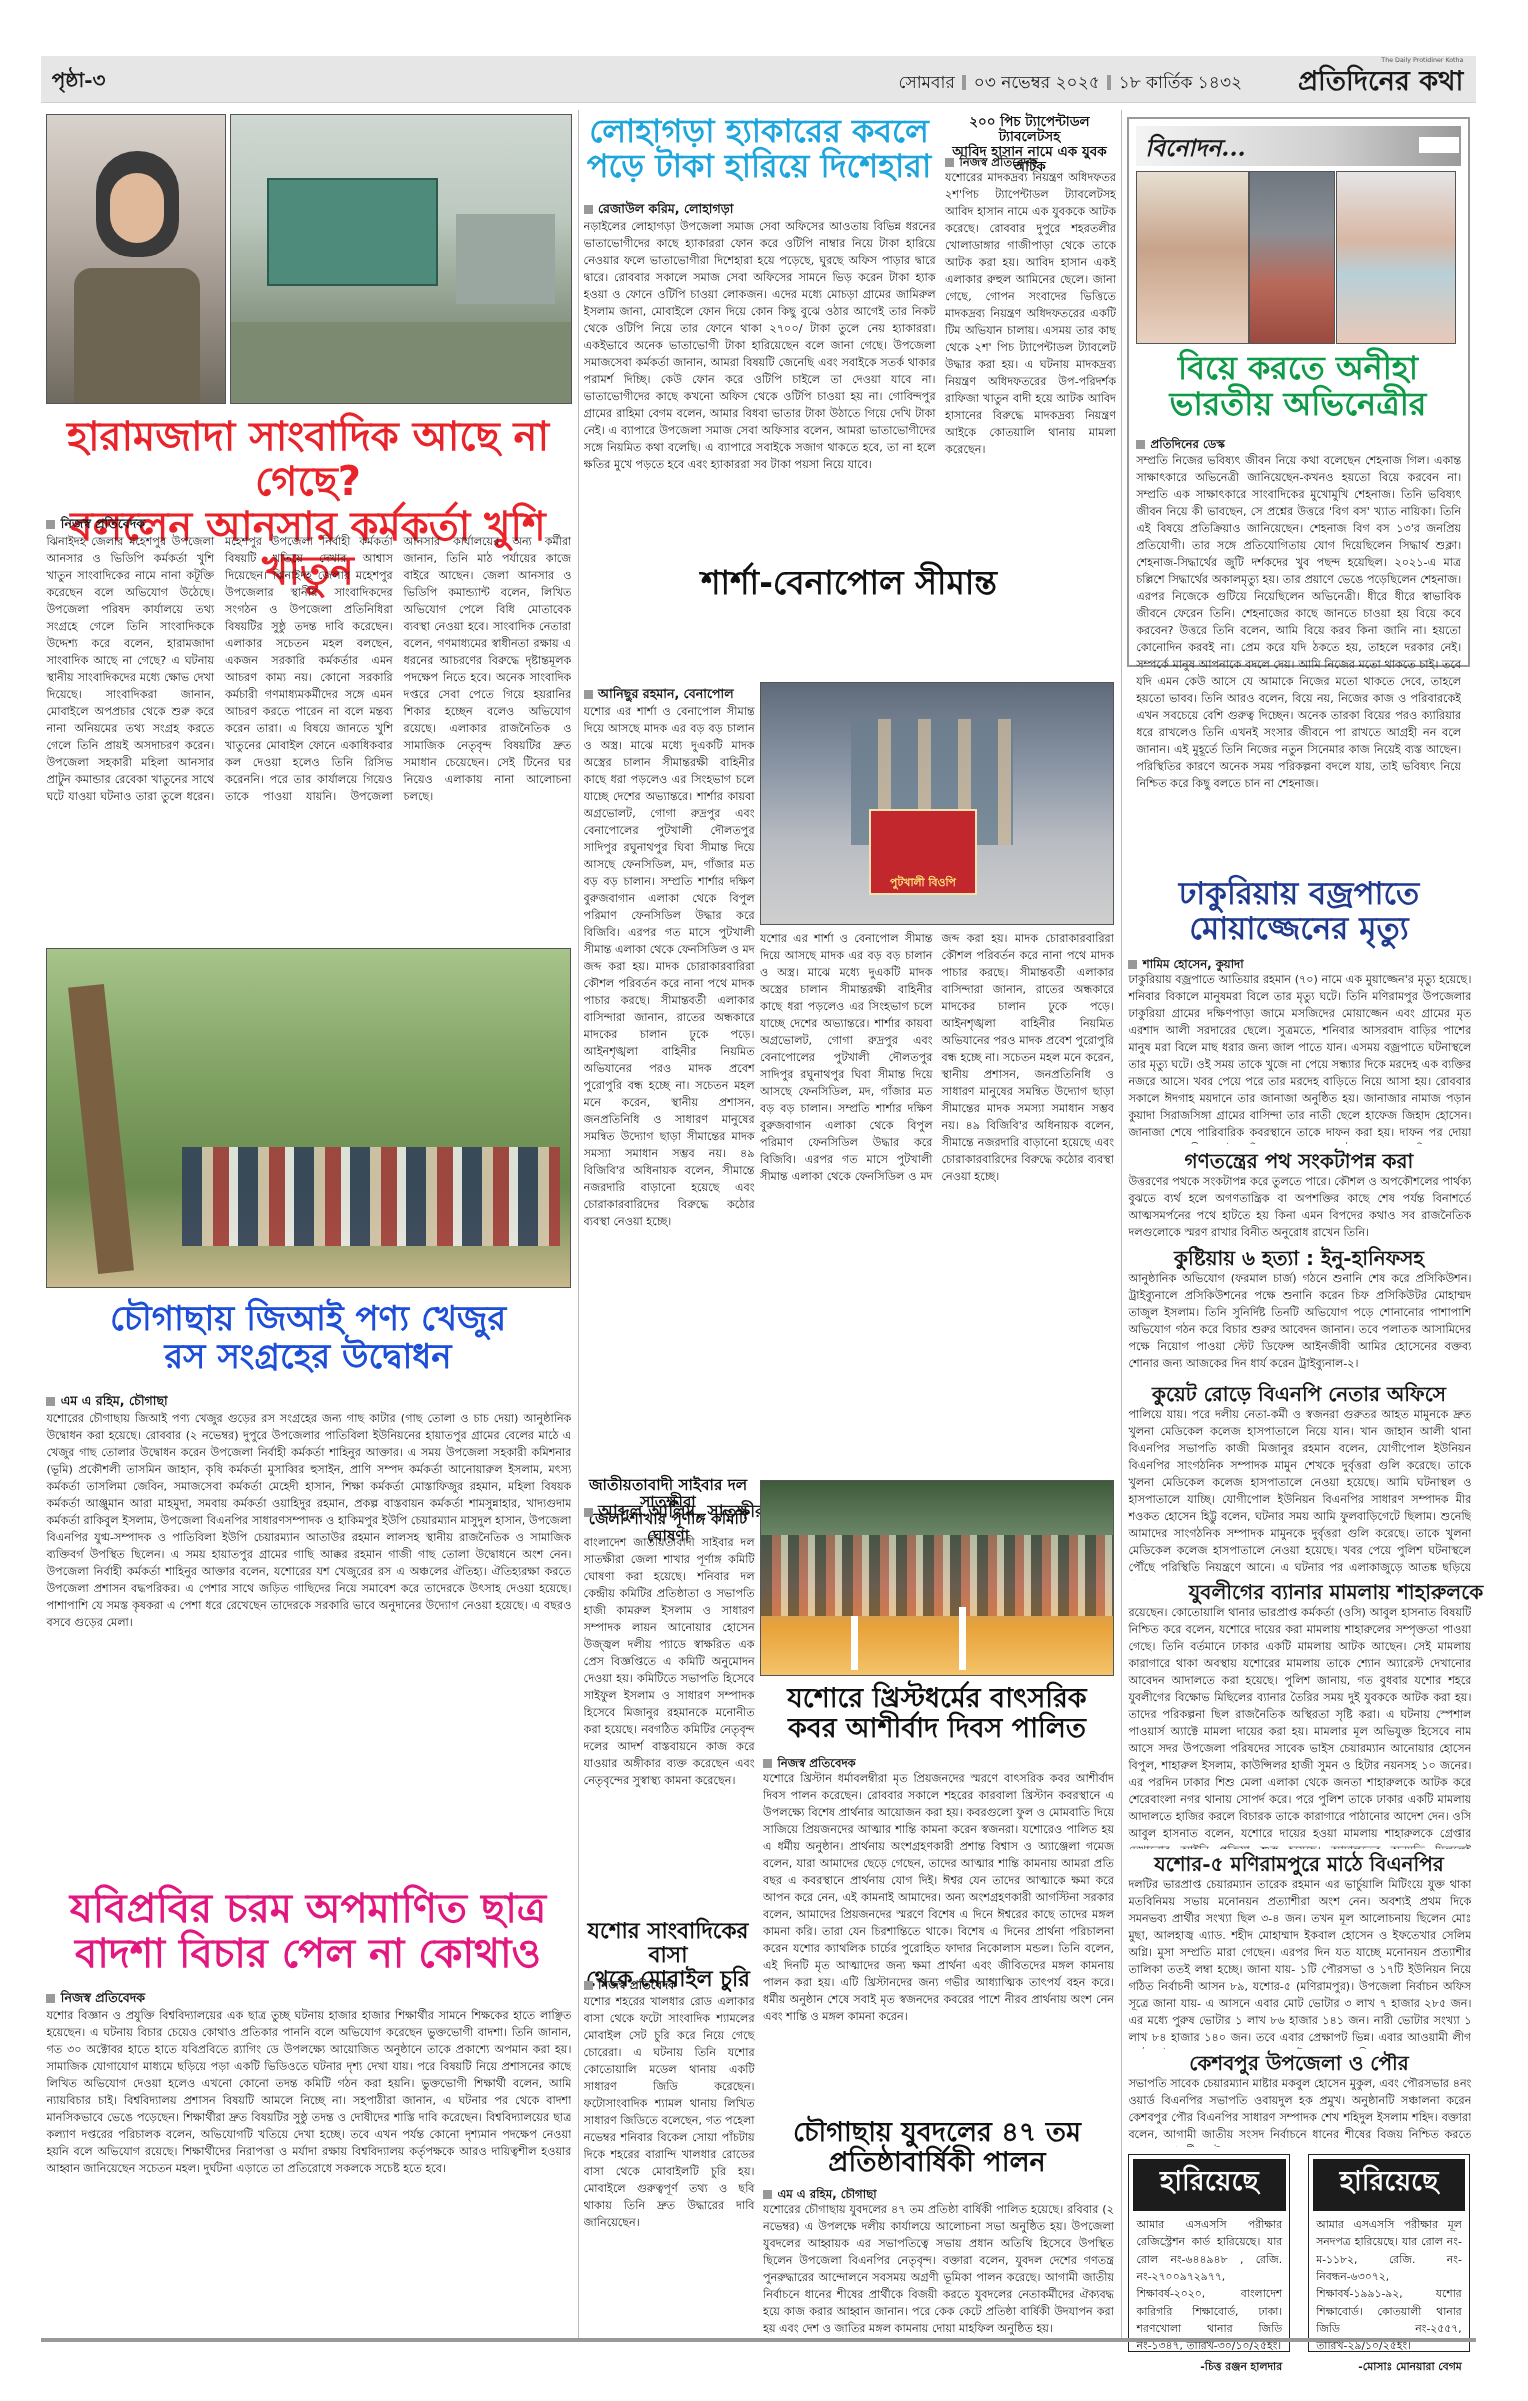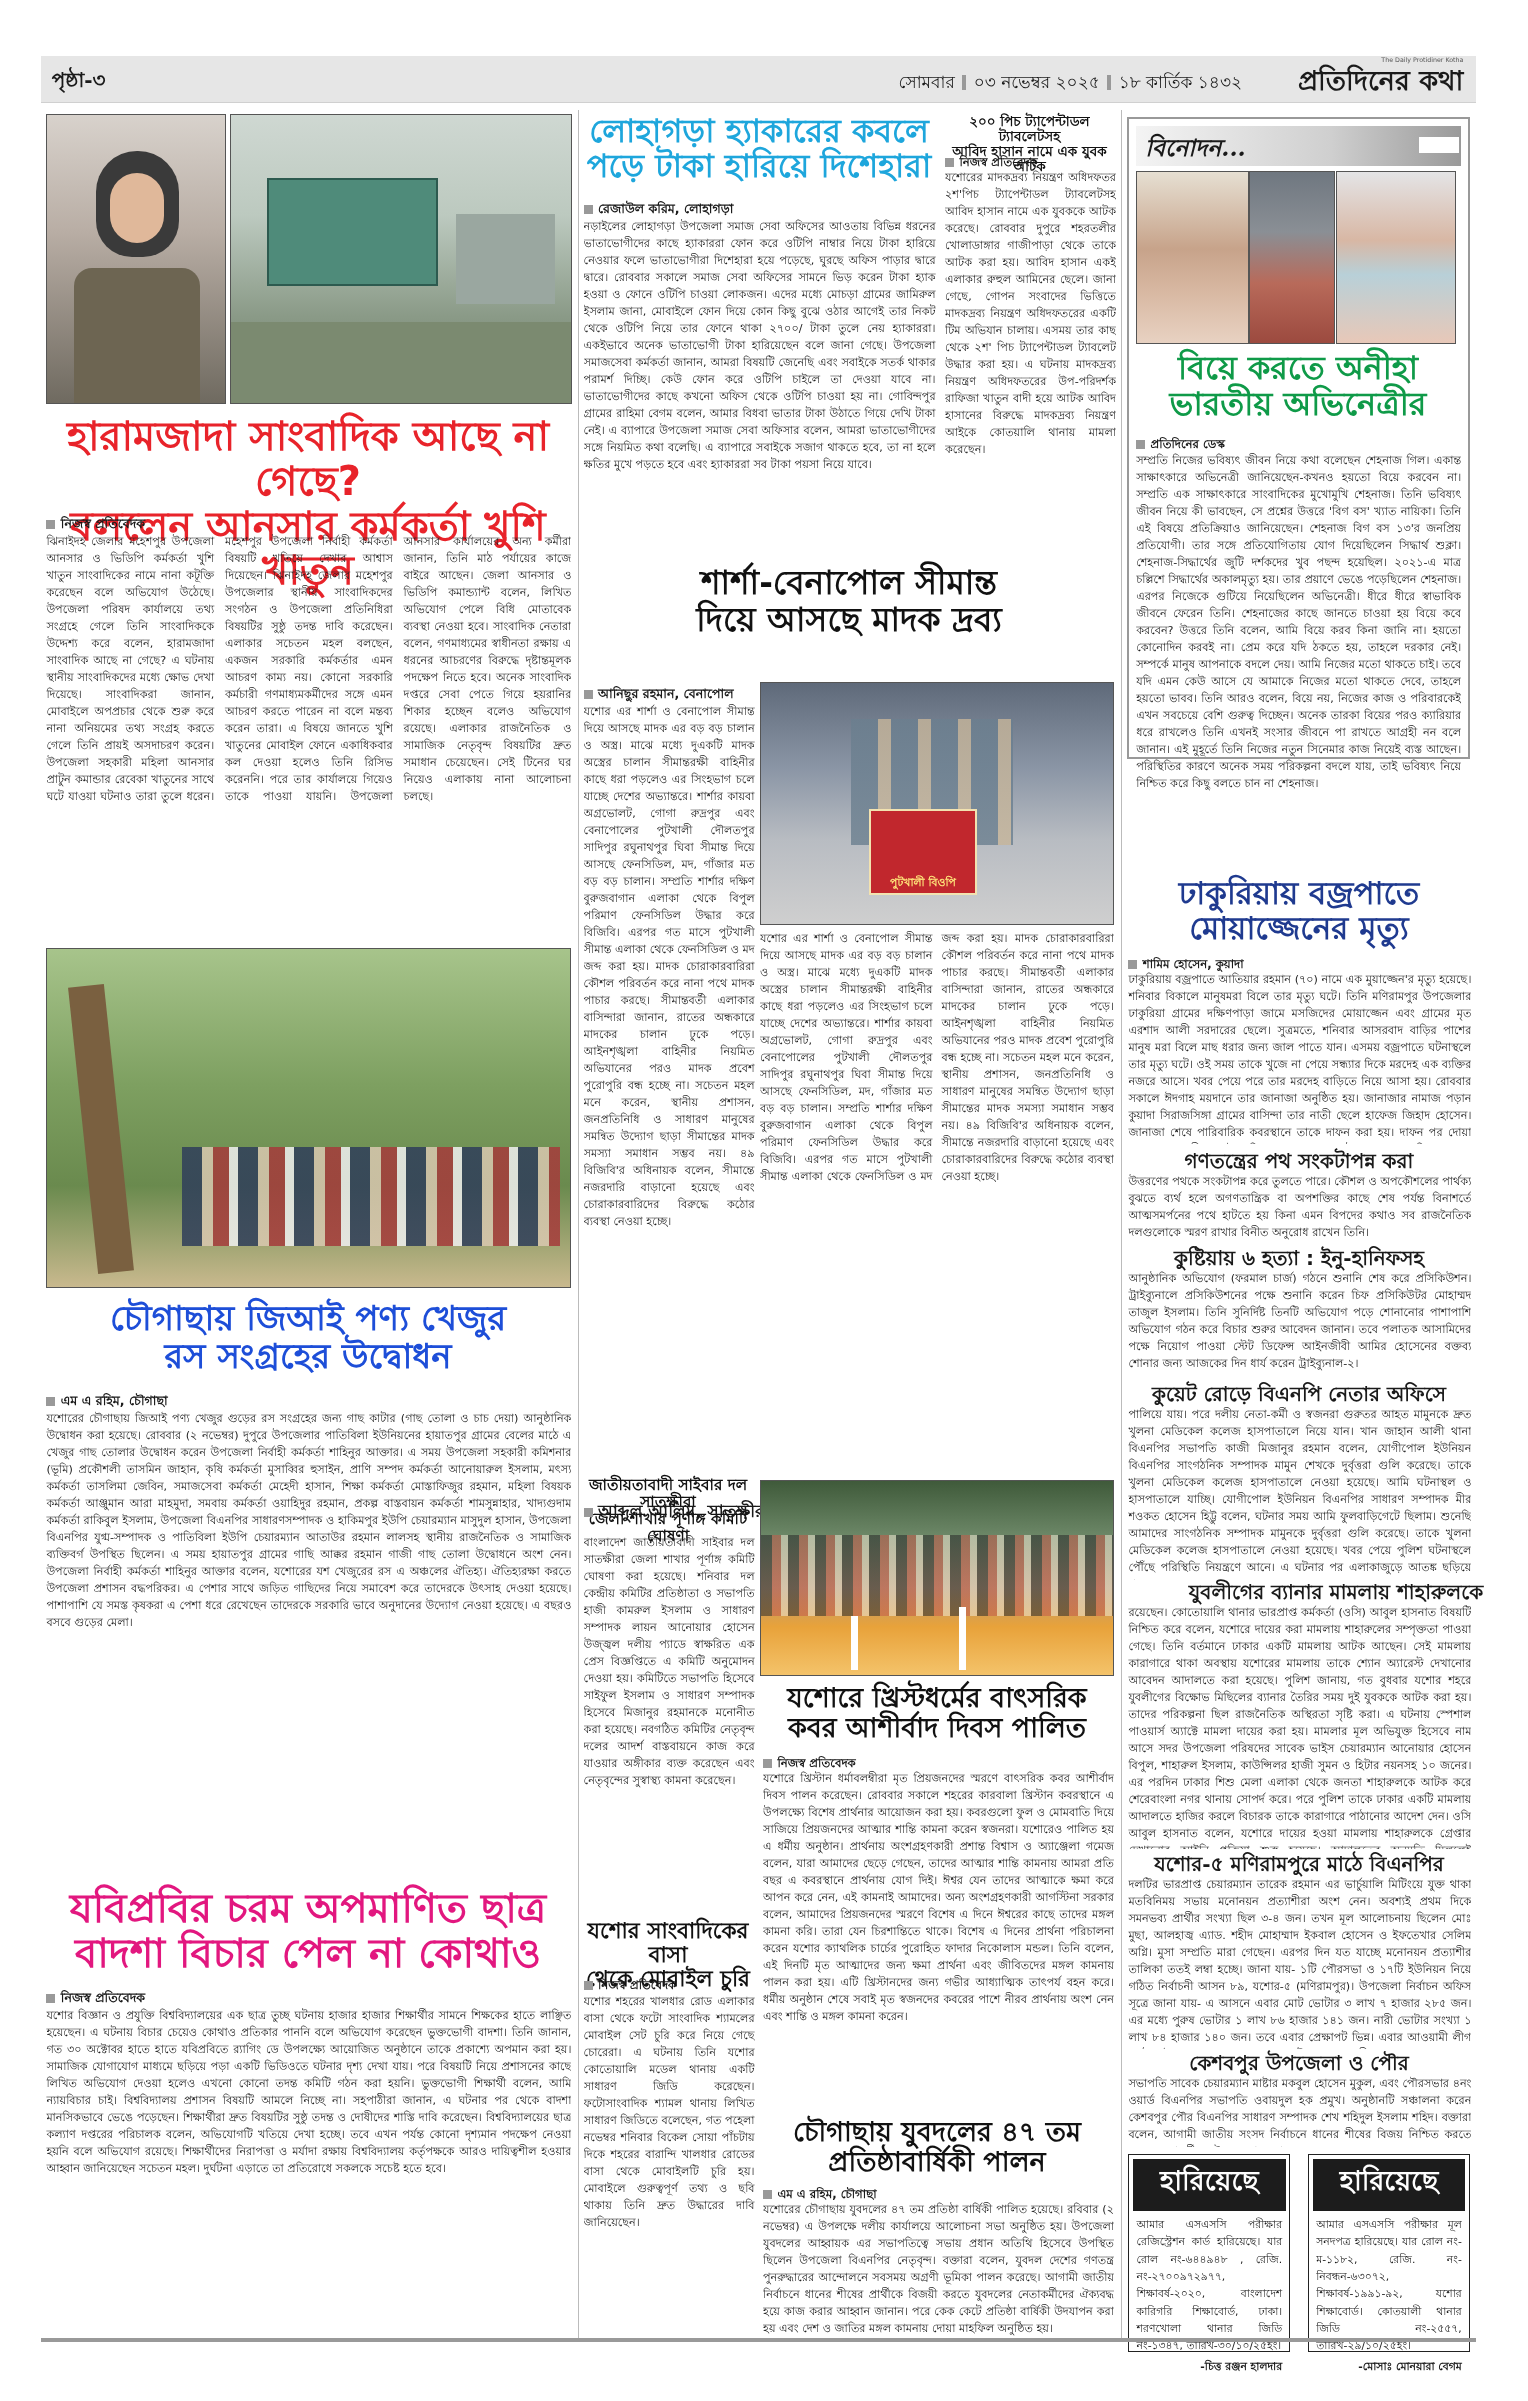--- a/index.html
+++ b/index.html
@@ -21,21 +21,21 @@
   .hl { position: absolute; font-weight: bold; text-align: center; line-height: 1.12; }
   .byline { position: absolute; font-size: 12.6px; font-weight: bold; }
   .byline::before { content: ""; display: inline-block; width: 9px; height: 9px; background: #999; margin-right: 5.4px; vertical-align: middle; }
   .body { position: absolute; font-size: 11.2px; line-height: 1.52; text-align: justify; overflow: hidden; color: #222; }
   .subhl { position: absolute; font-weight: bold; font-size: 20px; text-align: center; }
   .ad { position: absolute; border: 1.8px solid #222; background: #fff; padding: 3.6px; }
   .ad-head { background: #1c1c1c; color: #fff; text-align: center; font-size: 27px; font-weight: bold; padding: 1.8px 0 5.4px 0; }
   .ad-text { font-size: 12px; line-height: 1.6; text-align: justify; padding: 5.4px 3.6px 0 3.6px; }
   .ad-sign { font-size: 12.6px; font-weight: bold; text-align: right; padding: 3.6px 3.6px 1.8px 3.6px; }
   .footer-rule { position: absolute; left: 0; top: 2282px; width: 1435px; height: 3.6px; background: #999; }
-  .ent-box { position: absolute; left: 1086px; top: 61px; width: 343px; height: 642px; border: 2.7px solid #999; }
+  .ent-box { position: absolute; left: 1086px; top: 61px; width: 343px; height: 550px; border: 2.7px solid #999; }
   .ent-head { position: absolute; left: 7.2px; top: 7.2px; width: 325px; height: 40px; background: linear-gradient(90deg,#f4f4f4 0%,#cfcfcf 60%,#9a9a9a 100%); }
   .ent-head span { position: absolute; left: 9px; top: 3.6px; font-size: 23.4px; font-style: italic; font-weight: bold; font-family: "DejaVu Serif", serif; }
   .ent-head .tag { position: absolute; right: 1.8px; top: 10.8px; width: 40px; height: 16px; background: #fff; }
 </style>
 </head>
 <body>
 
 <div class="page">
 
   <div class="masthead">
@@ -100,21 +100,20 @@
 
     <div class="hl" style="left:363px;top:3.6px;width:173px;font-size:13.5px;color:#111;">
       <div>২০০ পিচ ট্যাপেন্টাডল ট্যাবলেটসহ</div>
       <div>আবিদ হাসান নামে এক যুবক আটক</div>
     </div>
     <div class="byline" style="left:365px;top:43px;font-size:11.7px;">নিজস্ব প্রতিবেদক</div>
     <div class="body" style="left:365px;top:59px;width:171px;height:383px;">যশোরের মাদকদ্রব্য নিয়ন্ত্রণ অধিদফতর ২শ'পিচ ট্যাপেন্টাডল ট্যাবলেটসহ আবিদ হাসান নামে এক যুবককে আটক করেছে। রোববার দুপুরে শহরতলীর খোলাডাঙ্গার গাজীপাড়া থেকে তাকে আটক করা হয়। আবিদ হাসান একই এলাকার রুহুল আমিনের ছেলে। জানা গেছে, গোপন সংবাদের ভিত্তিতে মাদকদ্রব্য নিয়ন্ত্রণ অধিদফতরের একটি টিম অভিযান চালায়। এসময় তার কাছ থেকে ২শ' পিচ ট্যাপেন্টাডল ট্যাবলেট উদ্ধার করা হয়। এ ঘটনায় মাদকদ্রব্য নিয়ন্ত্রণ অধিদফতরের উপ-পরিদর্শক রাফিজা খাতুন বাদী হয়ে আটক আবিদ হাসানের বিরুদ্ধে মাদকদ্রব্য নিয়ন্ত্রণ আইকে কোতয়ালি থানায় মামলা করেছেন।</div>
 
     <div class="hl" style="left:0;top:455px;width:538px;font-size:33px;color:#111;">
       <div>শার্শা-বেনাপোল সীমান্ত</div>
-      <div>দিয়ে আসছে মাদক দ্রব্য</div>
     </div>
     <div class="byline" style="left:3.6px;top:575px;">আনিছুর রহমান, বেনাপোল</div>
     <div class="body" style="left:3.6px;top:593px;width:171px;height:768px;">যশোর এর শার্শা ও বেনাপোল সীমান্ত দিয়ে আসছে মাদক এর বড় বড় চালান ও অস্ত্র। মাঝে মধ্যে দুএকটি মাদক অস্ত্রের চালান সীমান্তরক্ষী বাহিনীর কাছে ধরা পড়লেও এর সিংহভাগ চলে যাচ্ছে দেশের অভ্যান্তরে। শার্শার কায়বা অগ্রভোলট, গোগা রুদ্রপুর এবং বেনাপোলের পুটখালী দৌলতপুর সাদিপুর রঘুনাথপুর ঘিবা সীমান্ত দিয়ে আসছে ফেনসিডিল, মদ, গাঁজার মত বড় বড় চালান। সম্প্রতি শার্শার দক্ষিণ বুরুজবাগান এলাকা থেকে বিপুল পরিমাণ ফেনসিডিল উদ্ধার করে বিজিবি। এরপর গত মাসে পুটখালী সীমান্ত এলাকা থেকে ফেনসিডিল ও মদ জব্দ করা হয়। মাদক চোরাকারবারিরা কৌশল পরিবর্তন করে নানা পথে মাদক পাচার করছে। সীমান্তবর্তী এলাকার বাসিন্দারা জানান, রাতের অন্ধকারে মাদকের চালান ঢুকে পড়ে। আইনশৃঙ্খলা বাহিনীর নিয়মিত অভিযানের পরও মাদক প্রবেশ পুরোপুরি বন্ধ হচ্ছে না। সচেতন মহল মনে করেন, স্থানীয় প্রশাসন, জনপ্রতিনিধি ও সাধারণ মানুষের সমন্বিত উদ্যোগ ছাড়া সীমান্তের মাদক সমস্যা সমাধান সম্ভব নয়। ৪৯ বিজিবি'র অধিনায়ক বলেন, সীমান্তে নজরদারি বাড়ানো হয়েছে এবং চোরাকারবারিদের বিরুদ্ধে কঠোর ব্যবস্থা নেওয়া হচ্ছে।</div>
 
     <div class="photo" style="left:180px;top:572px;width:354px;height:243px;background:linear-gradient(180deg,#5f6a7a 0%,#8a95a5 35%,#b8bcc2 65%,#cfcfcf 100%);">
       <div style="position:absolute;left:90px;top:36px;width:162px;height:126px;background:repeating-linear-gradient(90deg,#6b7f8f 0 27px,#c6b59a 27px 40px);opacity:.8;"></div>
       <div style="position:absolute;left:108px;top:126px;width:108px;height:86px;background:#c1272d;border:2.7px solid #f2e2b0;color:#ffe57a;font-size:10.8px;font-weight:bold;text-align:center;padding-top:63px;">পুটখালী বিওপি</div>
     </div>
     <div class="body" style="left:180px;top:820px;width:354px;height:541px;column-count:2;column-gap:9px;">
       <span>যশোর এর শার্শা ও বেনাপোল সীমান্ত দিয়ে আসছে মাদক এর বড় বড় চালান ও অস্ত্র। মাঝে মধ্যে দুএকটি মাদক অস্ত্রের চালান সীমান্তরক্ষী বাহিনীর কাছে ধরা পড়লেও এর সিংহভাগ চলে যাচ্ছে দেশের অভ্যান্তরে। শার্শার কায়বা অগ্রভোলট, গোগা রুদ্রপুর এবং বেনাপোলের পুটখালী দৌলতপুর সাদিপুর রঘুনাথপুর ঘিবা সীমান্ত দিয়ে আসছে ফেনসিডিল, মদ, গাঁজার মত বড় বড় চালান। সম্প্রতি শার্শার দক্ষিণ বুরুজবাগান এলাকা থেকে বিপুল পরিমাণ ফেনসিডিল উদ্ধার করে বিজিবি। এরপর গত মাসে পুটখালী সীমান্ত এলাকা থেকে ফেনসিডিল ও মদ জব্দ করা হয়। মাদক চোরাকারবারিরা কৌশল পরিবর্তন করে নানা পথে মাদক পাচার করছে। সীমান্তবর্তী এলাকার বাসিন্দারা জানান, রাতের অন্ধকারে মাদকের চালান ঢুকে পড়ে। আইনশৃঙ্খলা বাহিনীর নিয়মিত অভিযানের পরও মাদক প্রবেশ পুরোপুরি বন্ধ হচ্ছে না। সচেতন মহল মনে করেন, স্থানীয় প্রশাসন, জনপ্রতিনিধি ও সাধারণ মানুষের সমন্বিত উদ্যোগ ছাড়া সীমান্তের মাদক সমস্যা সমাধান সম্ভব নয়। ৪৯ বিজিবি'র অধিনায়ক বলেন, সীমান্তে নজরদারি বাড়ানো হয়েছে এবং চোরাকারবারিদের বিরুদ্ধে কঠোর ব্যবস্থা নেওয়া হচ্ছে।</span>

